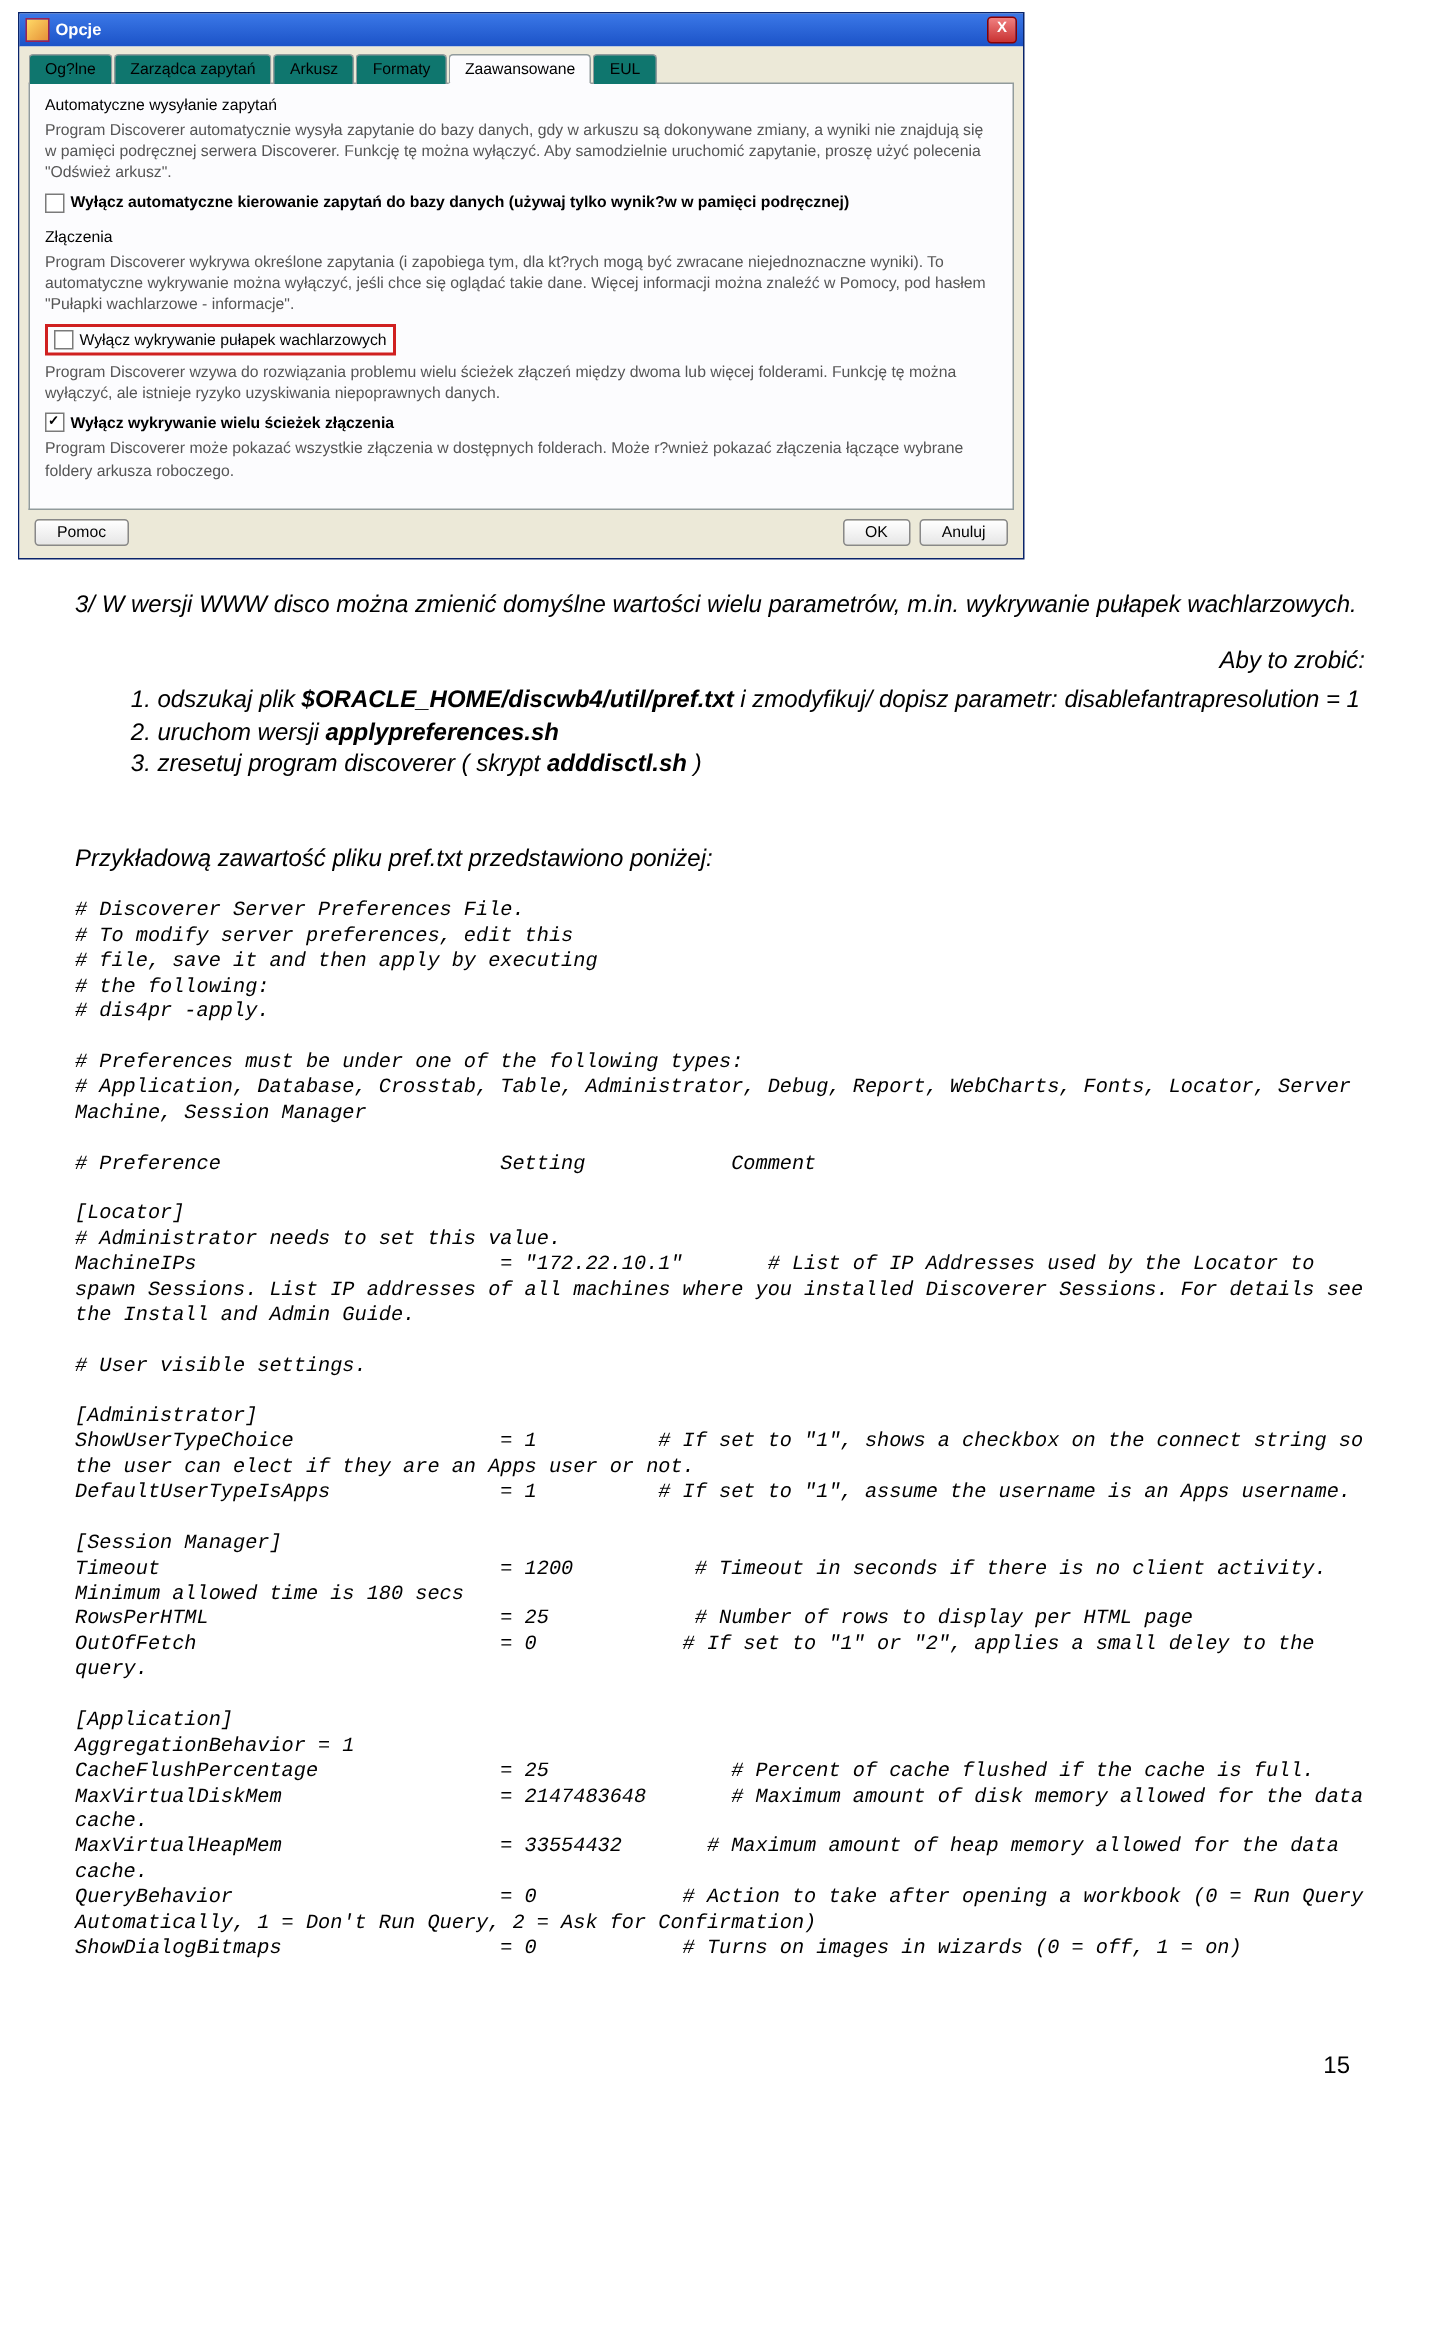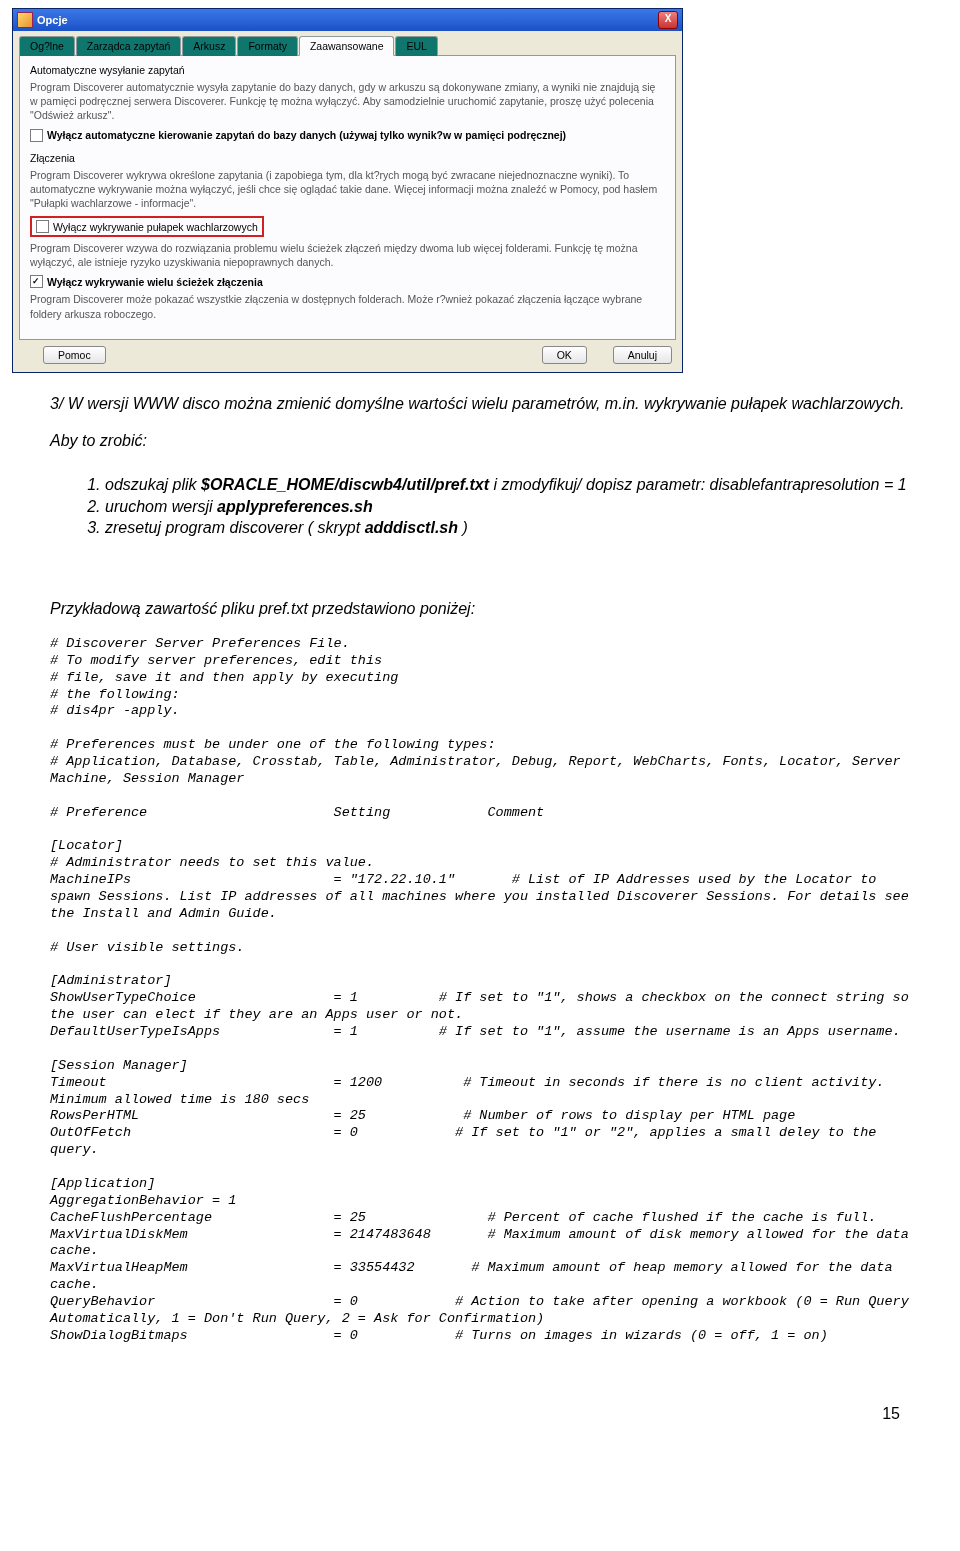--- a/index.html
+++ b/index.html
@@ -113,30 +113,29 @@
     padding:6px 4px 2px 4px;
     gap:6px;
   }
   .btnrow .spacer{flex:1;}
   .xpbtn{
     font-size:10.5px;
     padding:2px 14px;
     border:1px solid #888;
     border-radius:3px;
     background:linear-gradient(to bottom,#fff,#e6e6e6);
-    margin-left:20px;
   }
   .doc {
     padding: 0 50px 30px 50px;
     font-size: 16px;
     line-height:1.35;
     font-style:italic;
   }
   .doc ol {
-    margin:22px 0;
+    margin:4px 0;
     padding-left:55px;
   }
   .mono {
     font-family: "Courier New", monospace;
     font-size: 13.5px;
     white-space: pre-wrap;
     line-height:1.25;
   }
   .pagenum{
     text-align:right;
@@ -191,21 +190,21 @@
       <div class="xpbtn">Pomoc</div>
       <div class="spacer"></div>
       <div class="xpbtn">OK</div>
       <div class="xpbtn">Anuluj</div>
     </div>
   </div>
 </div>
 
 <div class="doc">
   <p>3/ W wersji WWW disco można zmienić domyślne wartości wielu parametrów, m.in. wykrywanie pułapek wachlarzowych.</p>
-  <p style="margin-bottom:2px;">Aby to zrobić:</p>
+  <p style="margin-bottom:2px;text-align:right;">Aby to zrobić:</p>
   <ol>
     <li>
       <span>odszukaj plik </span><b>$ORACLE_HOME/discwb4/util/pref.txt</b><span> i zmodyfikuj/ dopisz parametr: disablefantrapresolution = 1</span>
     </li>
     <li>
       <span>uruchom wersji </span><b>applypreferences.sh</b>
     </li>
     <li>
       <span>zresetuj program discoverer ( skrypt </span><b>adddisctl.sh</b><span> )</span>
     </li>

